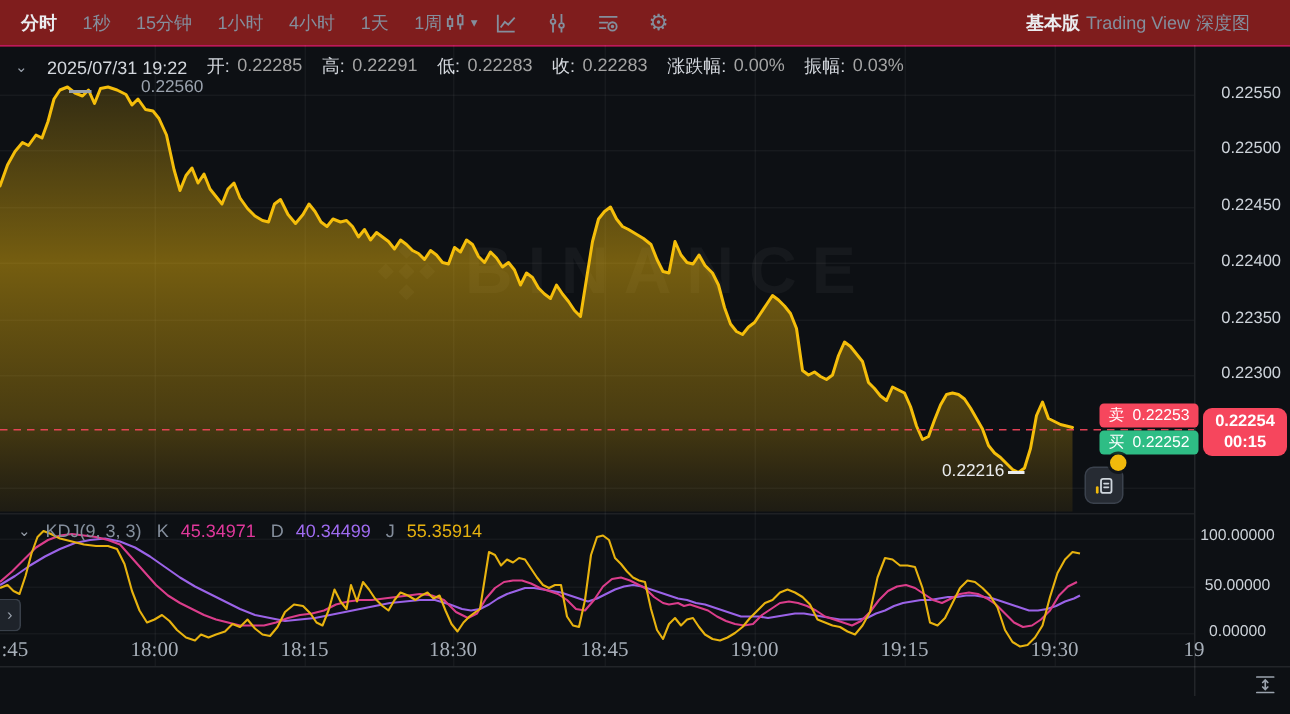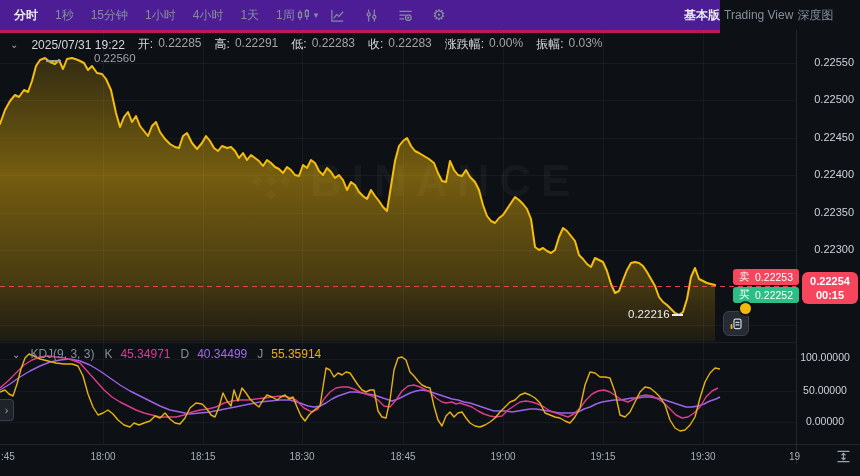--- a/index.html
+++ b/index.html
@@ -1,20 +1,20 @@
 <!DOCTYPE html>
 <html><head>
 <meta charset="utf-8">
 <style>
   html,body{margin:0;padding:0;background:#0b0e13;}
   #app{position:relative;width:860px;height:476px;background:#0d1014;overflow:hidden;
        font-family:"Liberation Sans",sans-serif;-webkit-font-smoothing:antialiased;}
   .abs{position:absolute;}
   
-  #toolbar{left:0;top:0;width:720px;height:30px;background:#4c1d95;border-bottom:3px solid #be185d;
+  #toolbar{left:0;top:0;width:860px;height:30px;background:#7f1d1d;border-bottom:1px solid #be185d;
            display:flex;align-items:center;}
   .tabs{display:flex;align-items:center;gap:17px;padding-left:14px;font-size:12px;color:#848e9c;white-space:nowrap;}
   .tab{cursor:pointer;}
   .tab.active{color:#eaecef;font-weight:bold;}
   .caret{color:#848e9c;font-size:9px;margin-left:2px;}
   .toolicons{position:absolute;left:295px;top:0;height:30px;display:flex;align-items:center;gap:18px;}
   .ticon{width:16px;height:16px;display:flex;align-items:center;justify-content:center;color:#848e9c;}
   .right-tabs{position:absolute;left:684px;top:0;height:30px;display:flex;align-items:center;gap:4px;
               font-size:12px;color:#848e9c;white-space:nowrap;}
   .right-tabs .tab.active{color:#eaecef;font-weight:bold;}
@@ -52,21 +52,21 @@
   
   #panel-sep{left:0;top:342px;width:796px;height:1px;background:rgba(255,255,255,0.07);z-index:4;}
   #kdj-head{left:12px;top:347px;display:flex;align-items:center;gap:10px;font-size:12px;color:#848e9c;
             white-space:nowrap;z-index:6;}
   #kdj-head .kv{display:flex;gap:8px;}
   #kdj-expander{left:0;top:399px;width:13px;height:20px;background:#1e232a;border:1px solid #39404a;border-left:none;
             border-radius:0 4px 4px 0;color:#9aa2ad;font-size:11px;display:flex;align-items:center;
             justify-content:center;z-index:6;}
   
   #taxis-sep{left:0;top:444px;width:860px;height:1px;background:rgba(255,255,255,0.09);z-index:5;}
-  .tlab{top:451px;font-size:10px;color:#a7afb9;z-index:5;transform:translateX(-50%);white-space:nowrap;}
+  .tlab{top:426px;font-size:14px;color:#a7afb9;z-index:5;transform:translateX(-50%);white-space:nowrap;font-family:Liberation Serif, serif;}
   .tlab.noc{transform:none;}
   #scale-icon{left:834px;top:447px;width:18px;height:18px;display:flex;align-items:center;justify-content:center;
             color:#9aa2ad;z-index:6;}
   svg#plot{position:absolute;left:0;top:0;z-index:2;pointer-events:none;}
 </style>
 </head>
 <body>
 
 <div id="app">
 

